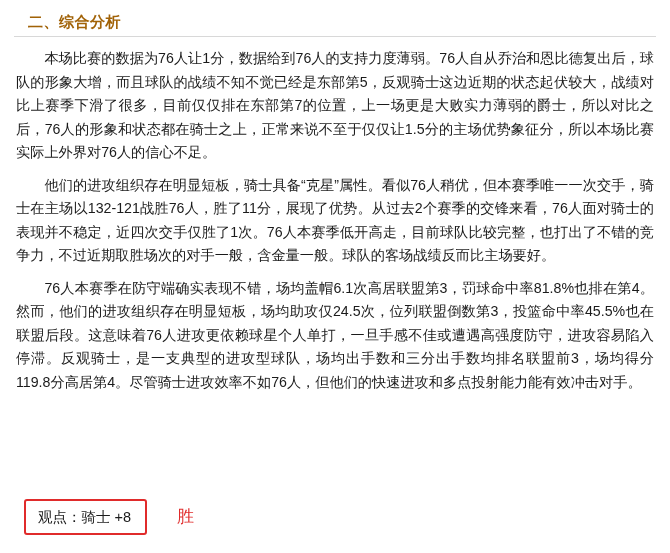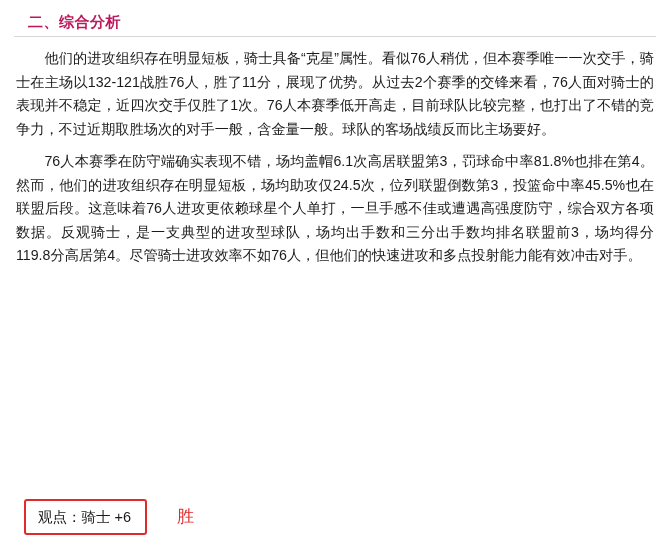--- a/index.html
+++ b/index.html
@@ -17,21 +17,21 @@
   .page {
     position: relative;
     width: 670px;
     height: 553px;
     box-sizing: border-box;
     padding: 10px 14px 0 14px;
   }
   .section-heading {
     font-size: 15px;
     font-weight: bold;
-    color: #be185d;
+    color: #a16207;
     letter-spacing: 0.5px;
     padding-left: 14px;
     margin: 2px 0 4px 0;
     line-height: 20px;
   }
   .heading-rule {
     border: none;
     border-top: 1px solid #d8d8d8;
     margin: 3px 0 10px 0;
   }
@@ -71,21 +71,22 @@
   }
 </style>
 </head>
 <body>
 
 <div class="page">
 
   <h2 class="section-heading">二、综合分析</h2>
   <hr class="heading-rule">
 
+  <p class="para">本场比赛的数据为76人让1分，数据给到76人的支持力度薄弱。76人自从乔治和恩比德复出后，球队的形象大增，而且球队的战绩不知不觉已经是东部第5，反观骑士这边近期的状态起伏较大，战绩对比上赛季下滑了很多，目前仅仅排在东部第7的位置，上一场更是大败实力薄弱的爵士，所以对比之后，76人的形象和状态都在骑士之上，正常来说不至于仅仅让1.5分的主场优势象征分，所以本场比赛实际上外界对76人的信心不足。</p>
   <p class="para">他们的进攻组织存在明显短板，骑士具备“克星”属性。看似76人稍优，但本赛季唯一一次交手，骑士在主场以132-121战胜76人，胜了11分，展现了优势。从过去2个赛季的交锋来看，76人面对骑士的表现并不稳定，近四次交手仅胜了1次。76人本赛季低开高走，目前球队比较完整，也打出了不错的竞争力，不过近期取胜场次的对手一般，含金量一般。球队的客场战绩反而比主场要好。</p>
-  <p class="para">76人本赛季在防守端确实表现不错，场均盖帽6.1次高居联盟第3，罚球命中率81.8%也排在第4。然而，他们的进攻组织存在明显短板，场均助攻仅24.5次，位列联盟倒数第3，投篮命中率45.5%也在联盟后段。这意味着76人进攻更依赖球星个人单打，一旦手感不佳或遭遇高强度防守，综合双方各项数据。反观骑士，是一支典型的进攻型球队，场均出手数和三分出手数均排名联盟前3，场均得分119.8分高居第4。尽管骑士进攻效率不如76人，但他们的快速进攻和多点投射能力能有效冲击对手。</p>
+  <p class="para">76人本赛季在防守端确实表现不错，场均盖帽6.1次高居联盟第3，罚球命中率81.8%也排在第4。然而，他们的进攻组织存在明显短板，场均助攻仅24.5次，位列联盟倒数第3，投篮命中率45.5%也在联盟后段。这意味着76人进攻更依赖球星个人单打，一旦手感不佳或遭遇高强度防守，进攻容易陷入停滞。反观骑士，是一支典型的进攻型球队，场均出手数和三分出手数均排名联盟前3，场均得分119.8分高居第4。尽管骑士进攻效率不如76人，但他们的快速进攻和多点投射能力能有效冲击对手。</p>
 
   <div class="conclusion-row">
-    <div class="conclusion-box">观点：骑士 +6</div>
+    <div class="conclusion-box">观点：骑士 +8</div>
     <div class="conclusion-mark">胜</div>
   </div>
 
 </div>
 
 </body></html>

